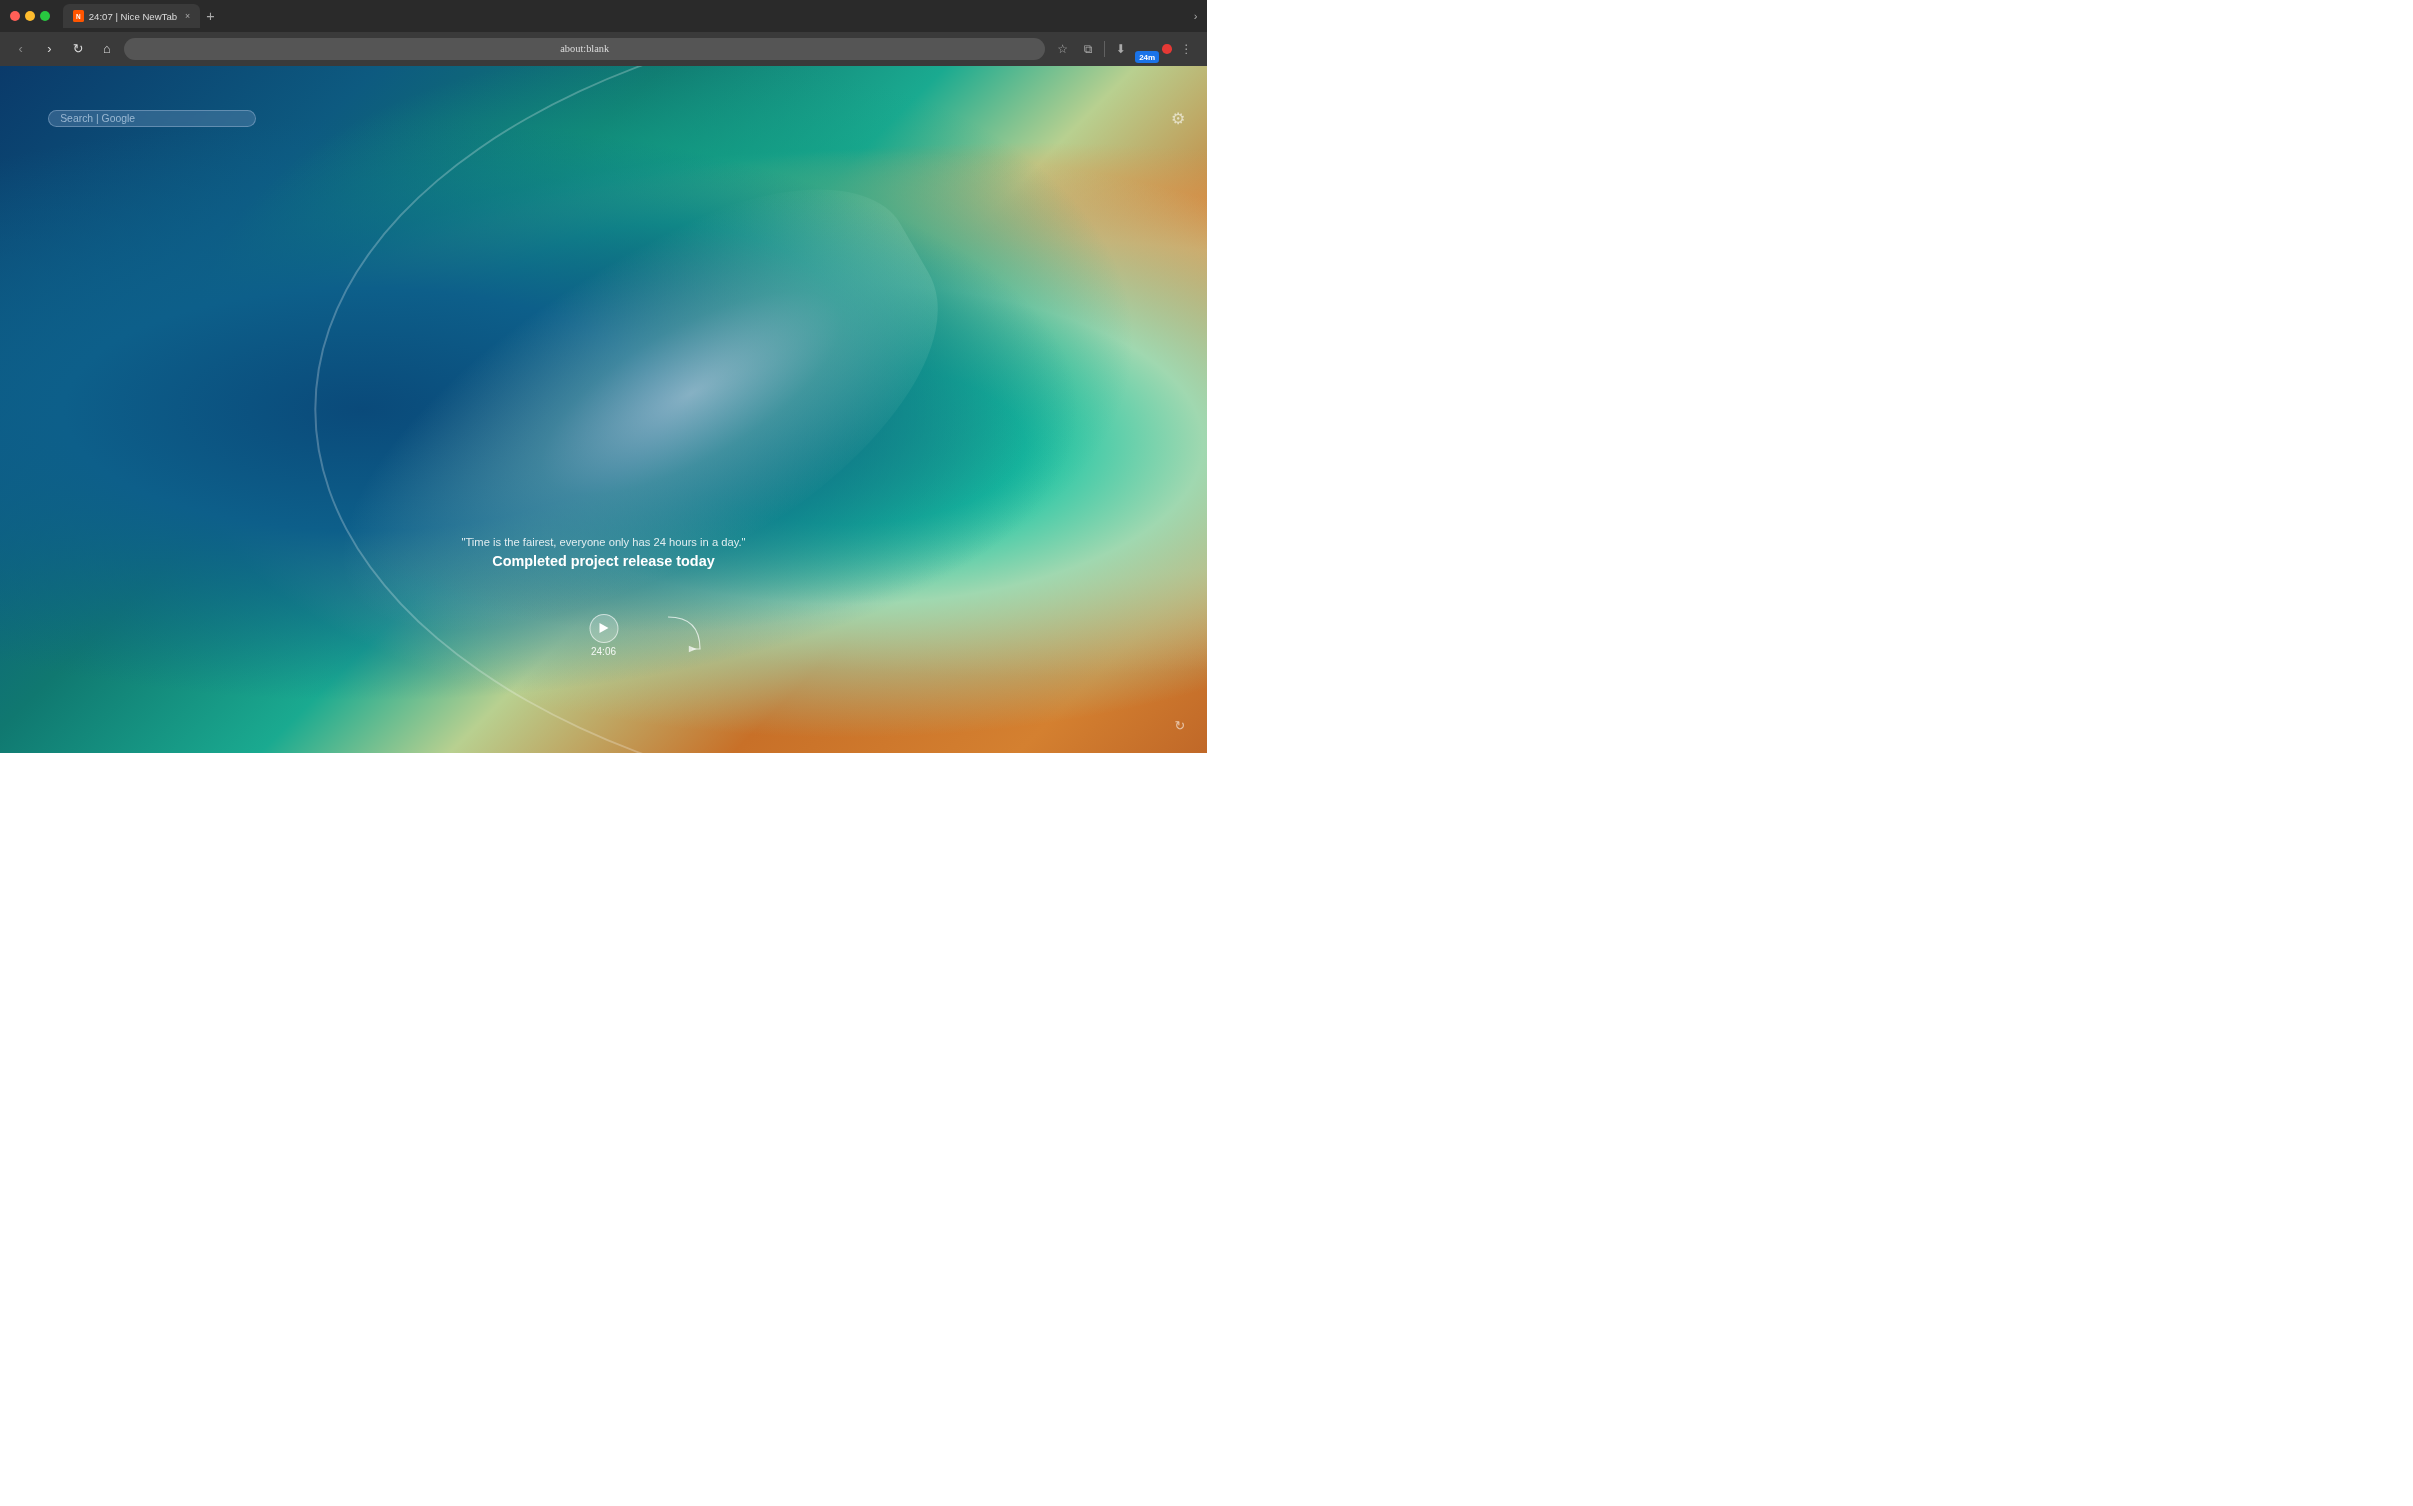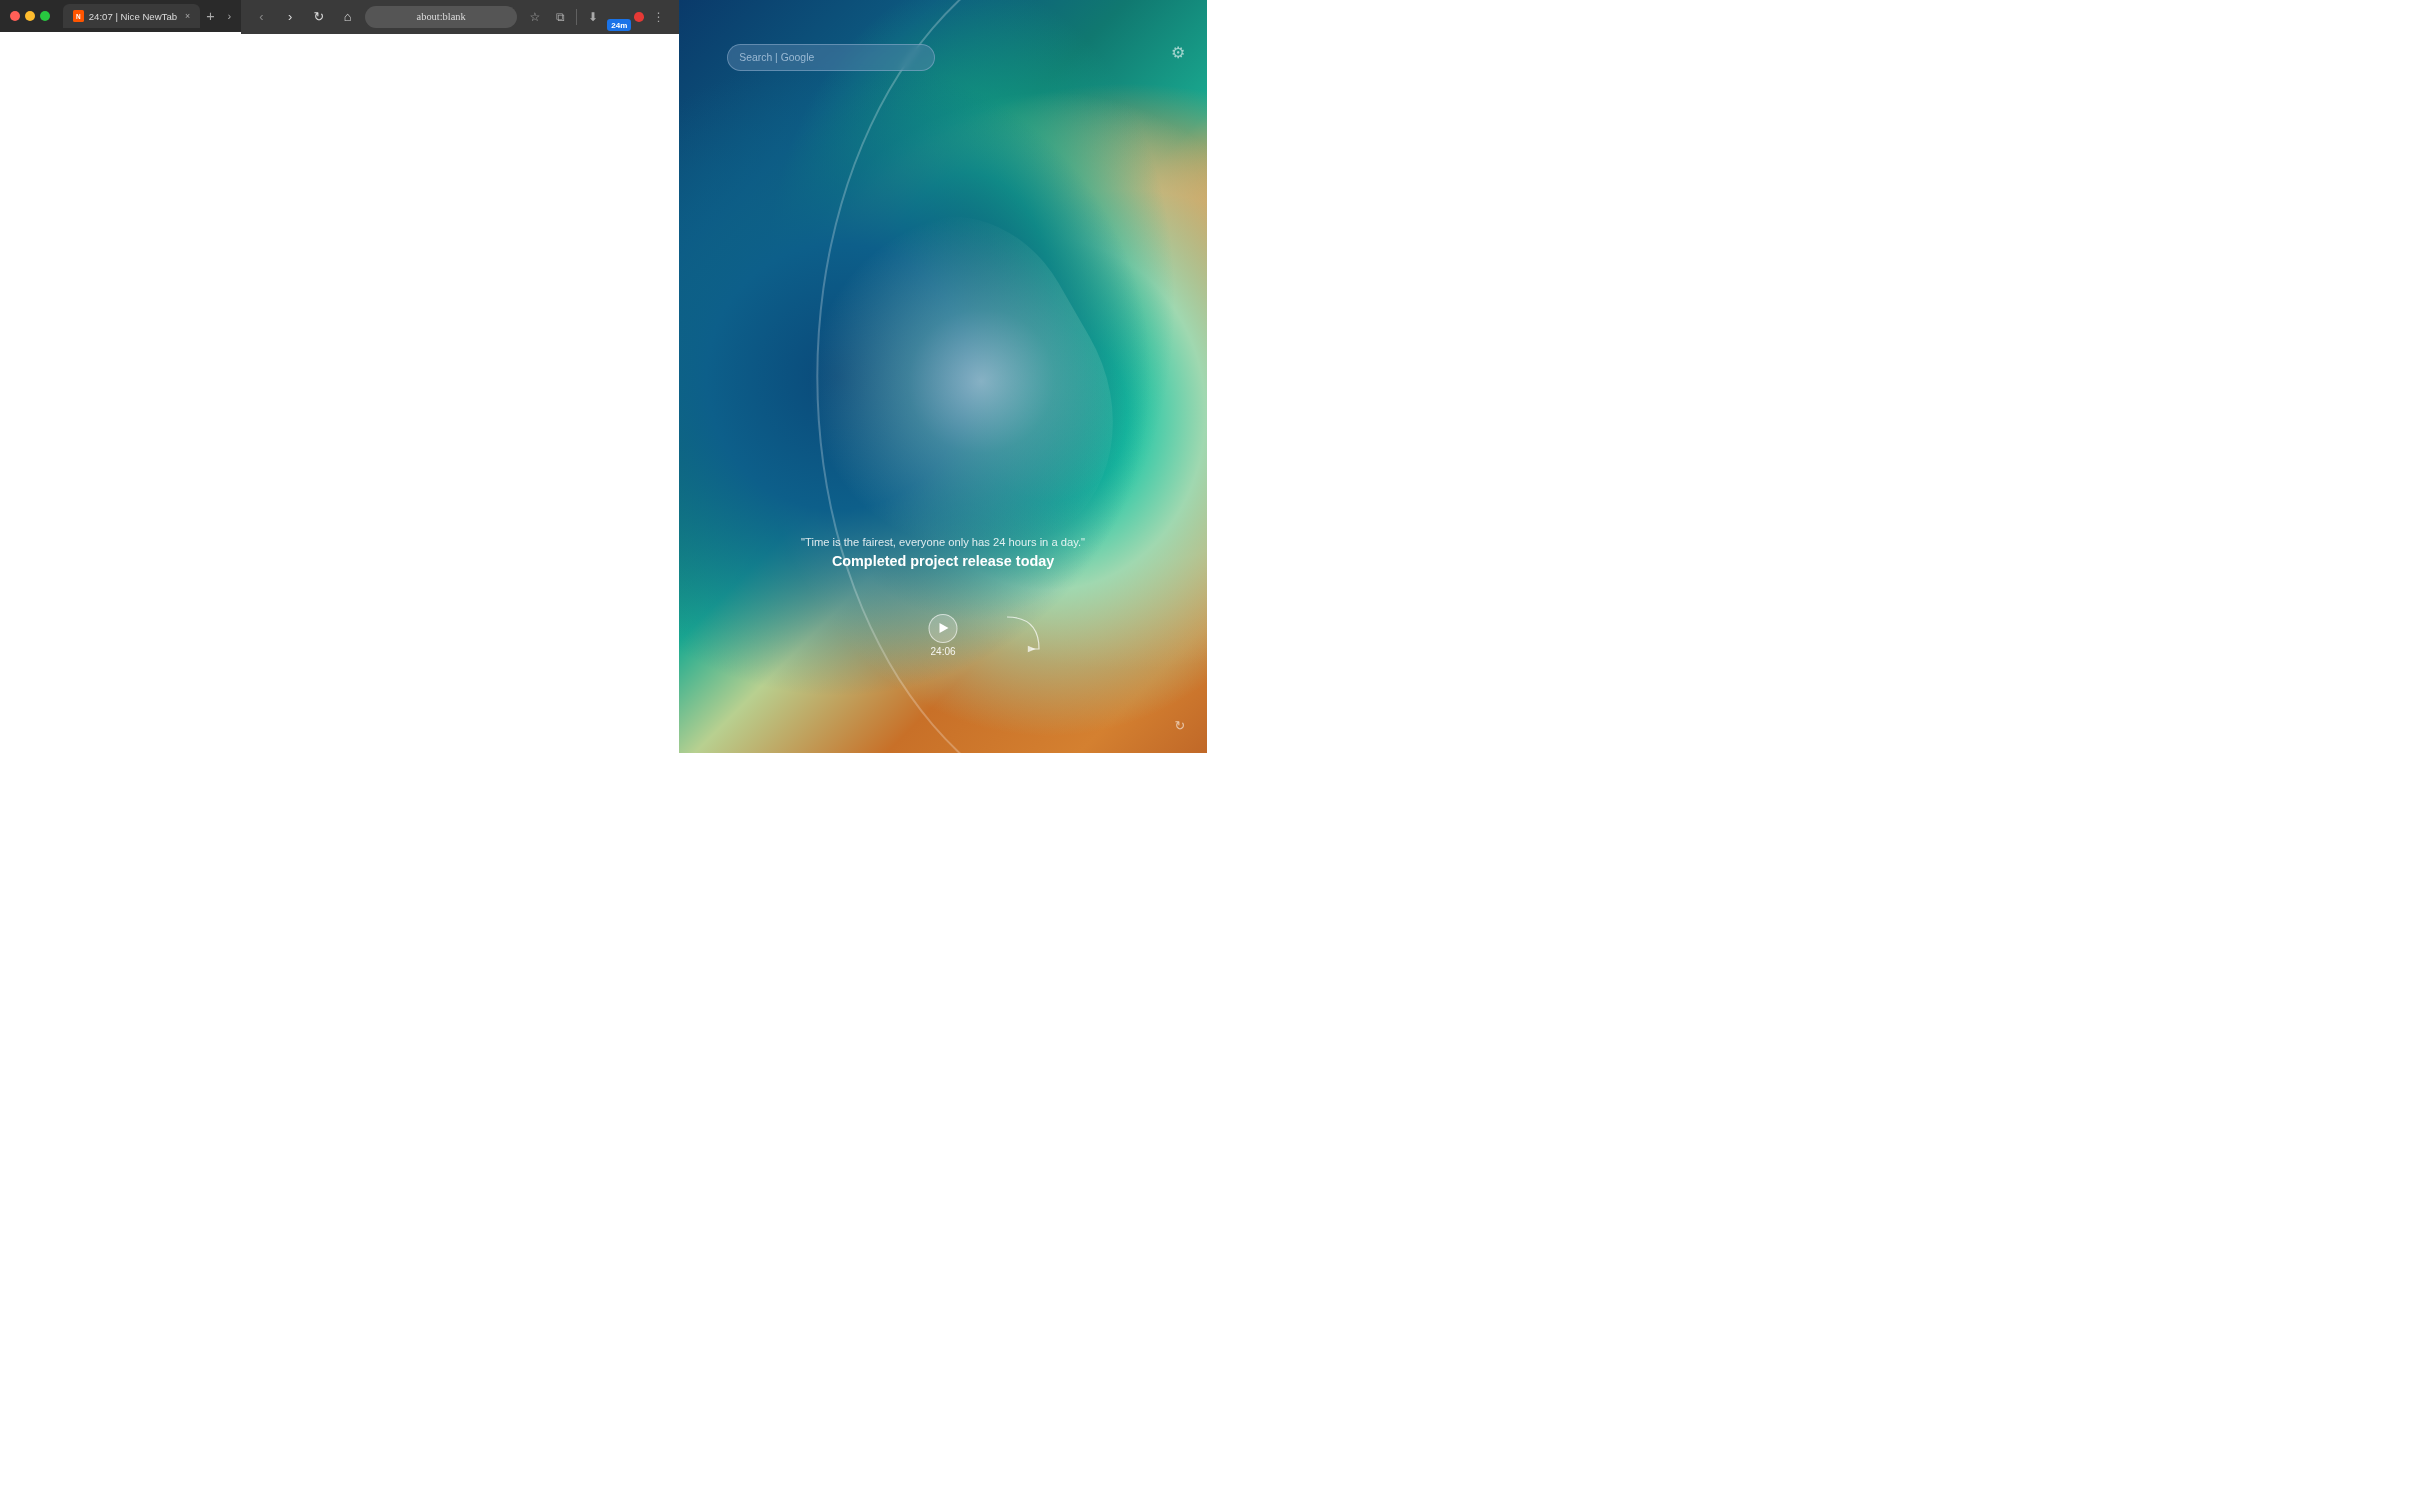--- a/index.html
+++ b/index.html
@@ -9,21 +9,21 @@
       height: 753px;
       overflow: hidden;
       font-family: -apple-system, BlinkMacSystemFont, 'Helvetica Neue', sans-serif;
     }
 
     
     .browser-frame {
       width: 100%;
       height: 100%;
       display: flex;
-      flex-direction: row;
+      flex-direction: column;
     }
 
     .title-bar {
       background: #2a2a2a;
       height: 32px;
       display: flex;
       align-items: center;
       padding: 0 9.6px;
       gap: 6.4px;
       flex-shrink: 0;
@@ -238,21 +238,21 @@
       position: absolute;
       top: 44px;
       left: 48px;
     }
 
     .search-box {
       background: rgba(100,140,180,0.4);
       border: 0.8px solid rgba(150,180,210,0.5);
       border-radius: 16px;
       width: 208px;
-      height: 27px;
+      height: 17px;
       padding: 0 11.2px;
       color: rgba(200,220,240,0.8);
       font-size: 10.4px;
       outline: none;
       backdrop-filter: blur(3.2px);
     }
 
     .search-box::placeholder {
       color: rgba(200,220,240,0.7);
     }

